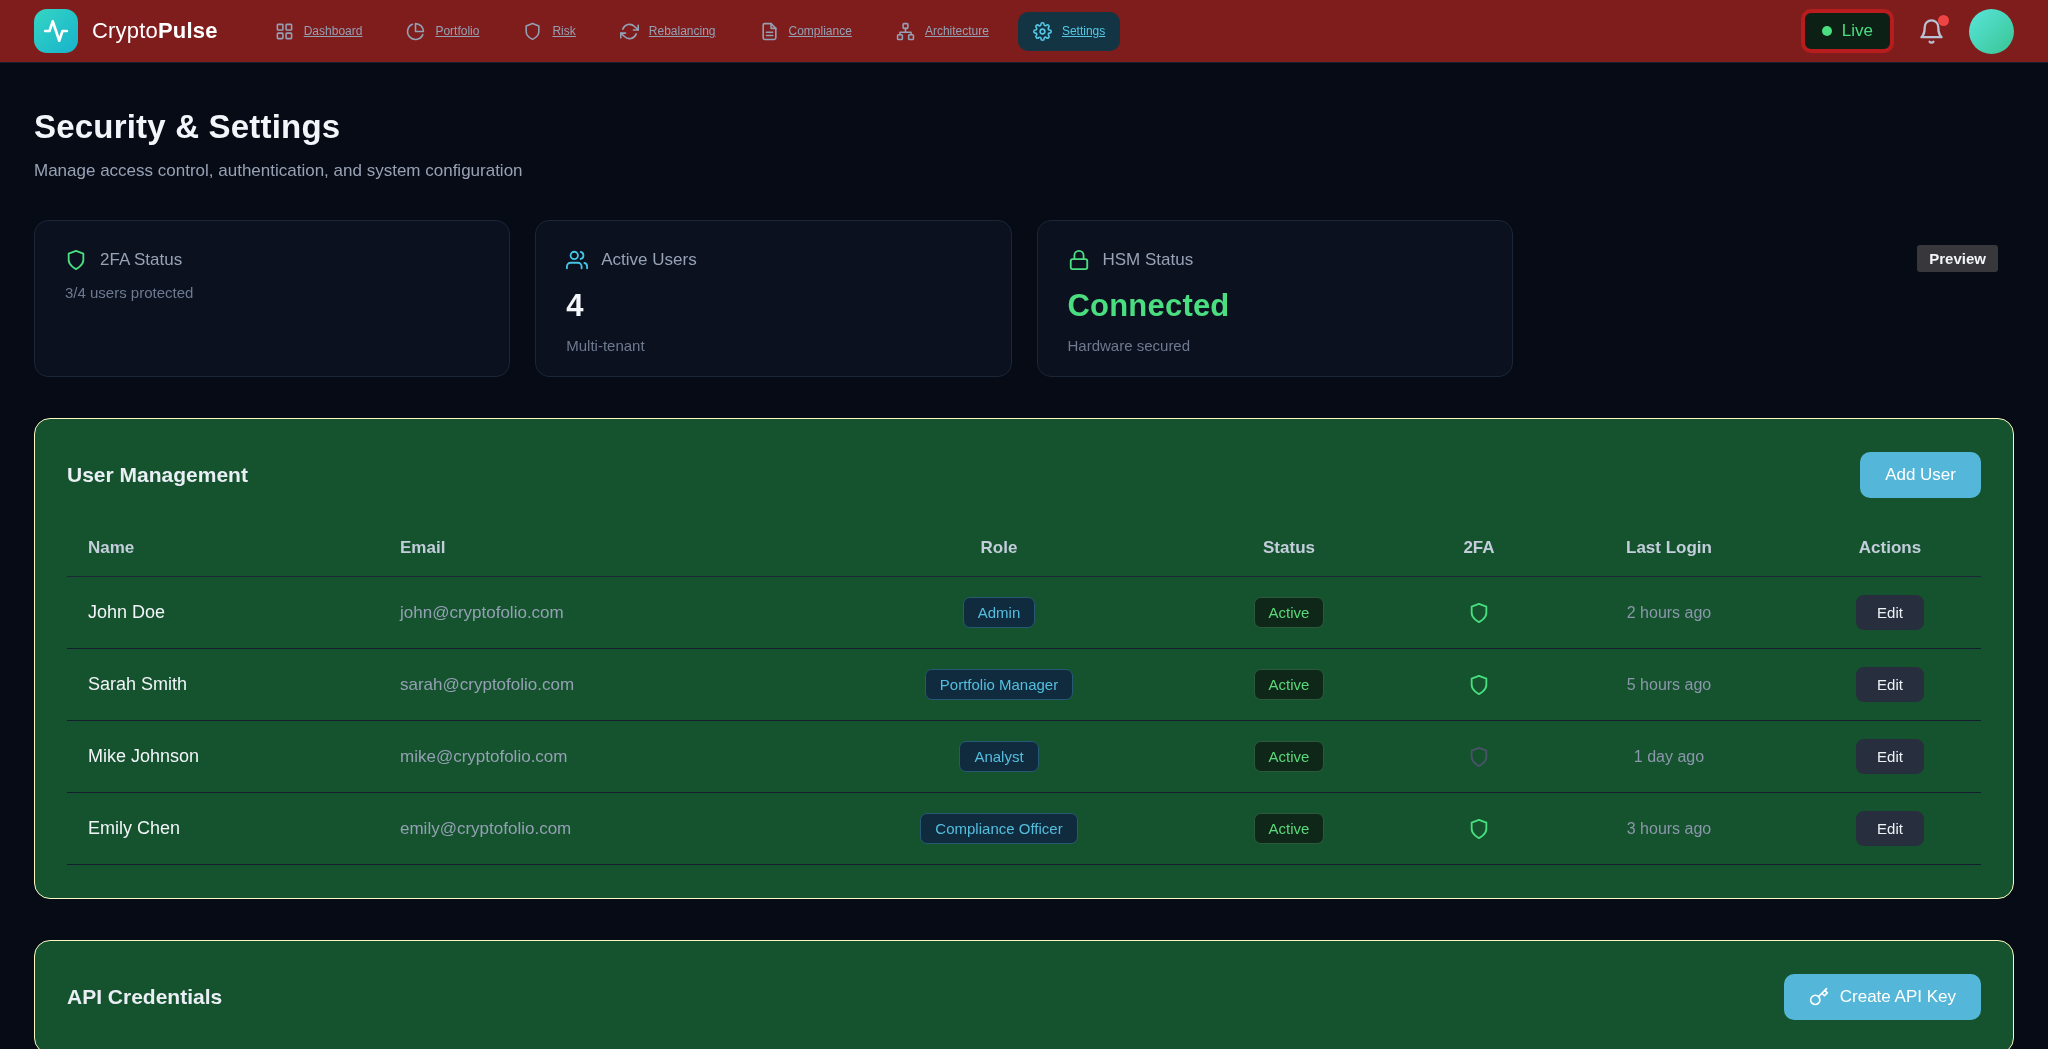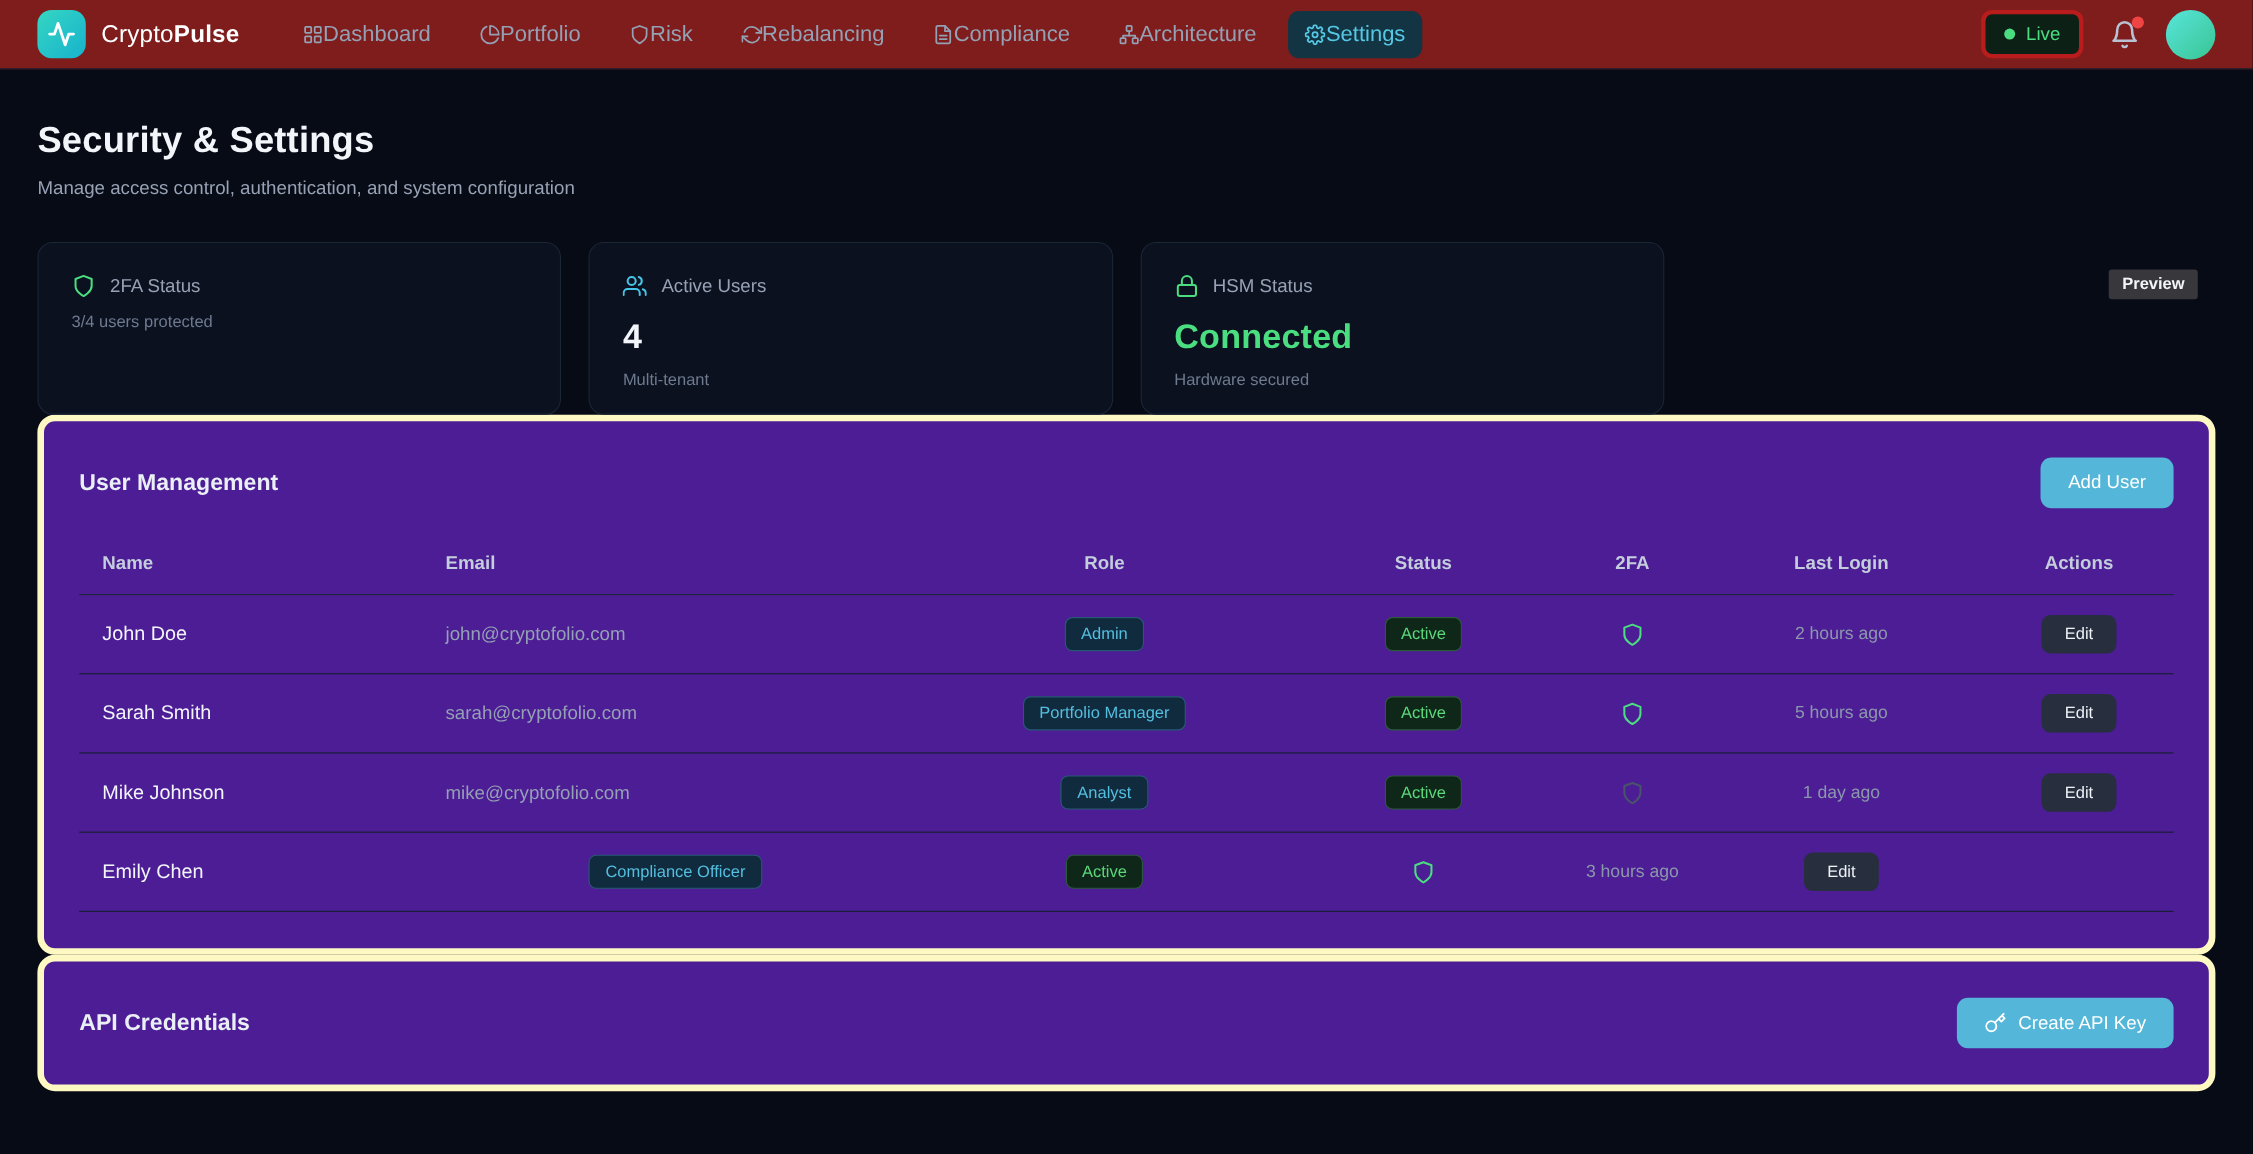--- a/index.html
+++ b/index.html
@@ -26,24 +26,25 @@
   .logo {
     width: 44px; height: 44px; border-radius: 13px;
     background: linear-gradient(135deg, #35d6c3, #17b2cd);
     display: flex; align-items: center; justify-content: center;
     color: #ffffff;
   }
   .brand-name { font-size: 22px; color: #ffffff; letter-spacing: .2px; }
   .brand-name b { font-weight: 700; }
   .nav-items { display: flex; align-items: center; margin-left: 42px; gap: 14px; }
   .nav-item {
-    display: flex; align-items: center; 
-    color: #94a0b4; font-size: 20px;
+    display: flex; align-items: center; gap: 10px;
+    color: #94a0b4; font-size: 12px;
     padding: 10px 15px; border-radius: 10px; cursor: pointer;
     white-space: nowrap;
+    text-decoration: underline;
   }
   .nav-item.active { background: #12344372; background: #123443; color: #56c8e6; }
   .nav-right { margin-left: auto; display: flex; align-items: center; gap: 24px; }
   .live-badge {
     display: flex; align-items: center; gap: 10px;
     padding: 8px 17px; border-radius: 10px;
     border: 4px solid #b91c1c; background: #0c2016;
     color: #4ade80; font-size: 17px; cursor: pointer;
   }
   .live-dot { width: 10px; height: 10px; border-radius: 50%; background: #4ade80; }
@@ -74,22 +75,23 @@
   }
   .stat-label { display: flex; align-items: center; gap: 13px; color: #97a2b5; font-size: 17px; }
   .stat-value { font-size: 31px; font-weight: 600; margin-top: 17px; letter-spacing: .2px; }
   .stat-sub { font-size: 15px; color: #6e7a8f; margin-top: 13px; }
   .green { color: #4ade80; }
   .cyan  { color: #46c4e8; }
   .white { color: #f2f5f9; }
 
   
   .panel {
-    background: #4c1d95;
-    border: 6px solid #fef9c3;
+    margin-top: 41px;
+    background: #14532d;
+    border: 1px solid #fef9c3;
     border-radius: 16px;
     padding: 33px 32px;
   }
   .panel-header { display: flex; align-items: center; justify-content: space-between; }
   .panel-title { font-size: 21px; font-weight: 600; color: #eaeef5; }
   .btn-primary {
     background: #54b6d8; color: #ffffff;
     border: none; border-radius: 10px;
     font-size: 17px; font-weight: 500;
     font-family: "Liberation Sans", sans-serif;
@@ -359,20 +361,21 @@
             </svg>
           </div>
         <div class="td-login" style="text-align:center">1 day ago</div>
         <div class="cell-c">
             <button class="btn-edit">Edit</button>
           </div>
       </div>
 
       <div class="tbl-row">
         <div class="td-name cell-l">Emily Chen</div>
+        <div class="td-email cell-l">emily@cryptofolio.com</div>
         <div class="cell-c">
             <span class="badge-role">Compliance Officer</span>
           </div>
         <div class="cell-c">
             <span class="badge-status">Active</span>
           </div>
         <div class="cell-c shield-on">
             <svg width="22" height="22" viewBox="0 0 24 24" fill="none" stroke="currentColor" stroke-width="2" stroke-linecap="round" stroke-linejoin="round">
               <path d="M12 22s8-4 8-10V5l-8-3-8 3v7c0 6 8 10 8 10z"></path>
             </svg>

